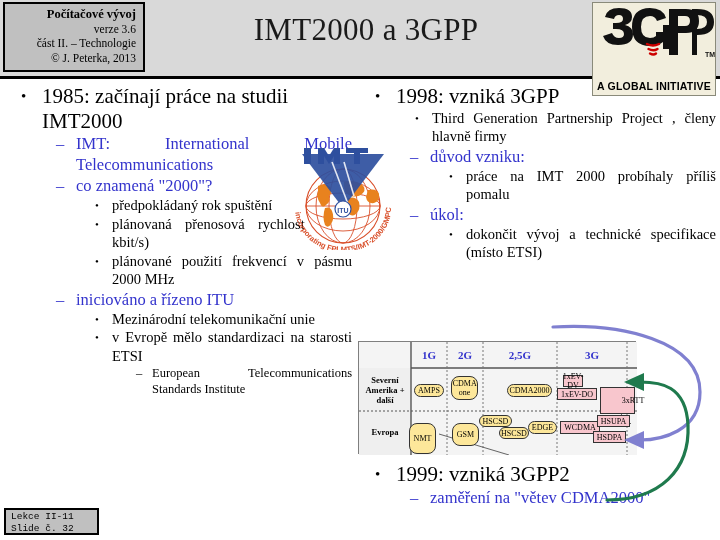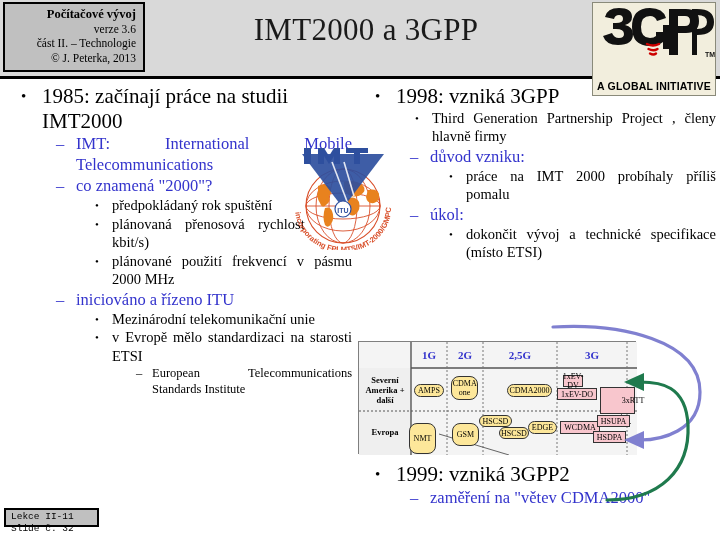--- a/index.html
+++ b/index.html
@@ -208,21 +208,21 @@
     justify-content: center;
     padding: 0 1px;
   }
   .tech.yellow { background: #fde79a; border-radius: 8px; }
   .tech.pink   { background: #f8c6cd; }
 
   
   #footer-box {
     position: absolute;
     left: 4px; top: 508px;
-    width: 95px; height: 19px;
+    width: 95px; height: 27px;
     background: #c0c0c0;
     border: 2px solid #000000;
     box-sizing: border-box;
     font-family: "Liberation Mono", "DejaVu Sans Mono", monospace;
     font-size: 9.5px;
     line-height: 11.5px;
     color: #000000;
     padding: 1px 0 0 5px;
   }
 

